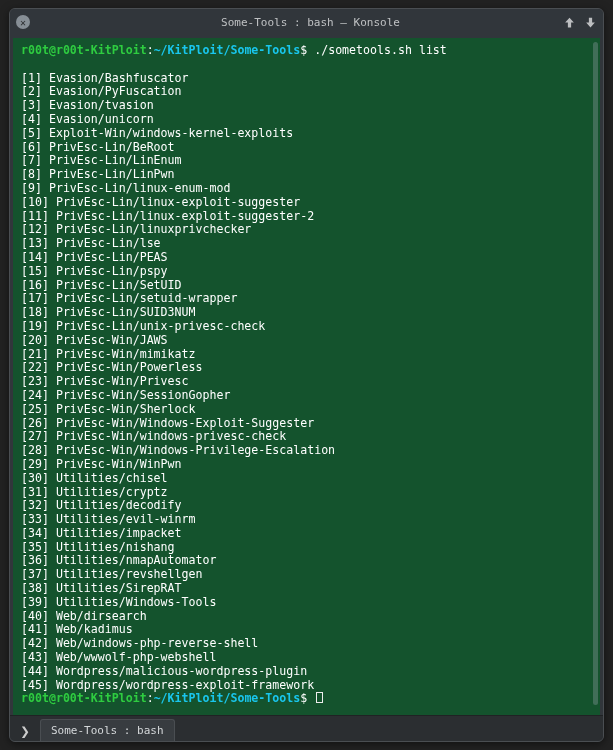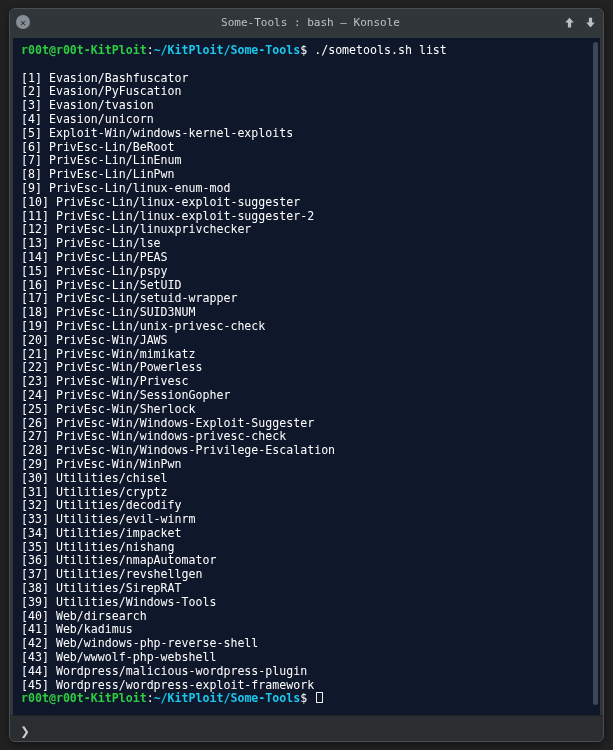--- a/index.html
+++ b/index.html
@@ -38,21 +38,21 @@
       background: #878f96;
       display: flex; align-items: center; justify-content: center;
       font-size: 10px; color: #2d2f31;
       cursor: pointer;
     }
     .titlebar-title { position: absolute; left: 8px; right: 0; text-align: center; pointer-events: none; }
     .titlebar-right { margin-left: auto; display: flex; gap: 8px; align-items: center; }
     .titlebar-icon { width: 13px; height: 13px; fill: #bcbec0; cursor: pointer; }
     .terminal-wrap {
       flex: 1;
-      background: #0f172a;
+      background: #14532d;
       margin: 3px 3px 0 3px;
       position: relative;
       overflow: hidden;
     }
     .terminal {
       padding: 6px 8px 4px 8px;
       font-size: 11.6px;
       line-height: 13.8px;
       color: #fff;
       white-space: pre;
@@ -166,15 +166,16 @@
 <span class="list-line">[42] Web/windows-php-reverse-shell</span>
 <span class="list-line">[43] Web/wwwolf-php-webshell</span>
 <span class="list-line">[44] Wordpress/malicious-wordpress-plugin</span>
 <span class="list-line">[45] Wordpress/wordpress-exploit-framework</span>
 <span class="prompt-user">r00t</span><span class="prompt-user">@</span><span class="prompt-host">r00t-KitPloit</span><span class="prompt-sep">:</span><span class="prompt-path">~/KitPloit/Some-Tools</span><span class="prompt-sep">$ </span><span class="prompt-cmd"></span><span class="cursor-box"></span></div>
     <div class="scrollbar"></div>
   </div>
 
   <div class="tabbar">
     <div class="tab-new">❯</div>
+    <div class="tab">Some-Tools : bash</div>
   </div>
 
 </div>
 
 </body></html>

